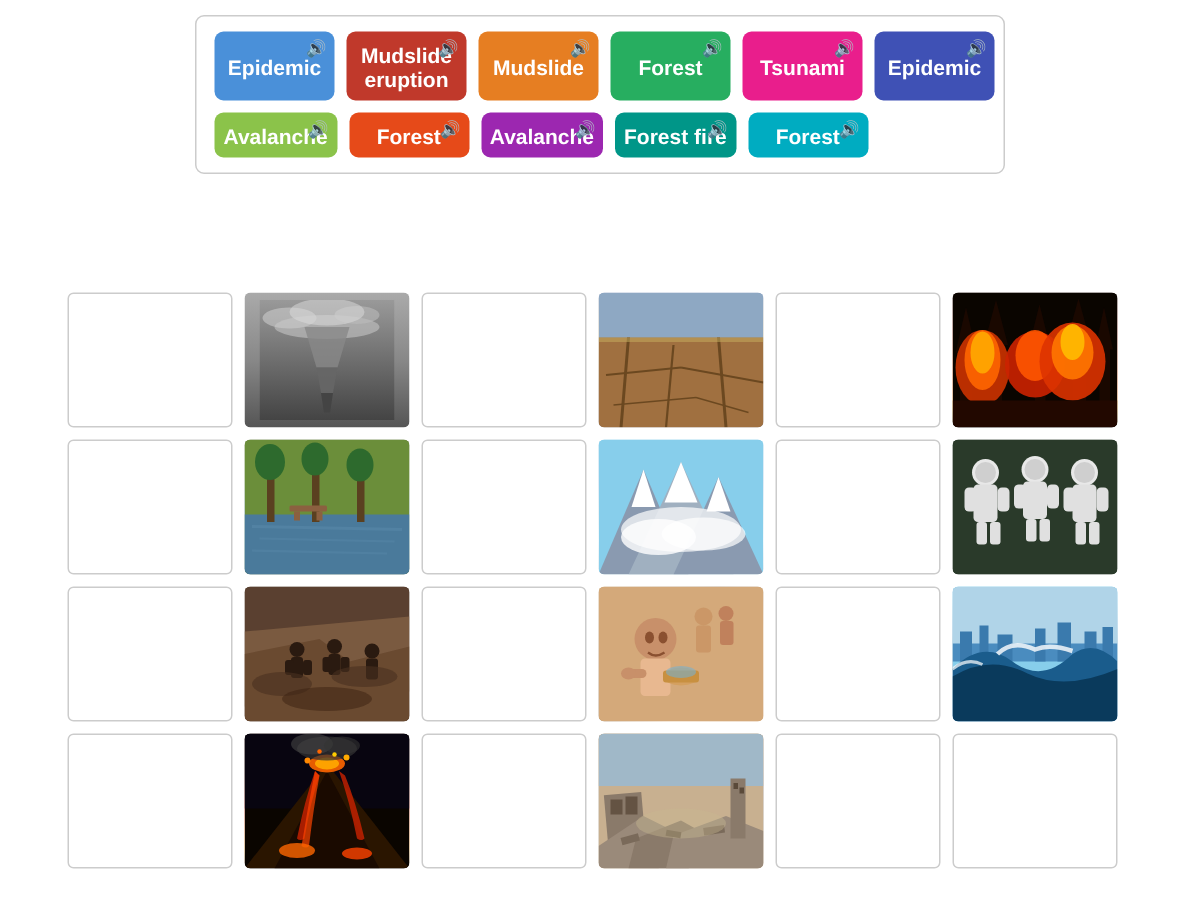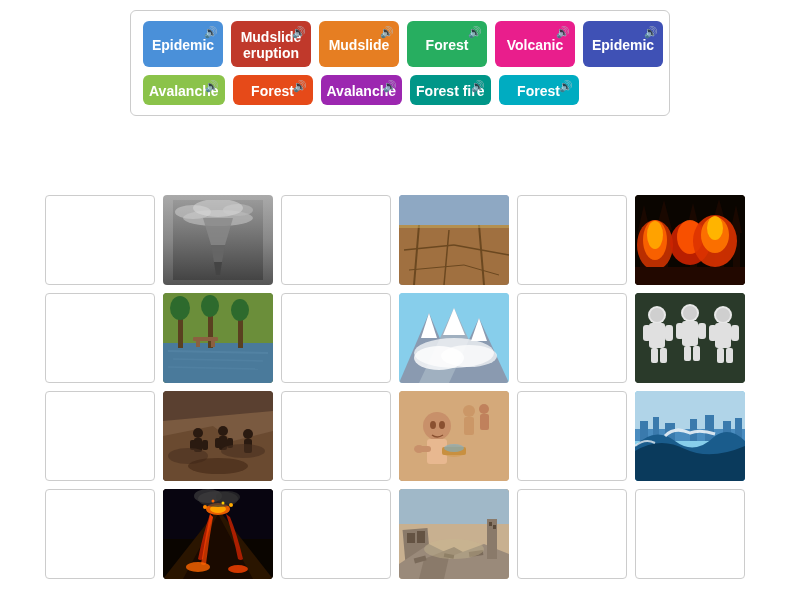--- a/index.html
+++ b/index.html
@@ -143,21 +143,21 @@
     <div class="card card-orange">
       <span class="speaker">🔊</span>
       <span>Mudslide</span>
     </div>
     <div class="card card-green">
       <span class="speaker">🔊</span>
       <span>Forest</span>
     </div>
     <div class="card card-pink">
       <span class="speaker">🔊</span>
-      <span>Volcanic</span>
+      <span>Tsunami</span>
     </div>
     <div class="card card-indigo">
       <span class="speaker">🔊</span>
       <span>Epidemic</span>
     </div>
   </div>
   <div class="card-row">
     <div class="card card-lime">
       <span class="speaker">🔊</span>
       <span>Avalanche</span>

